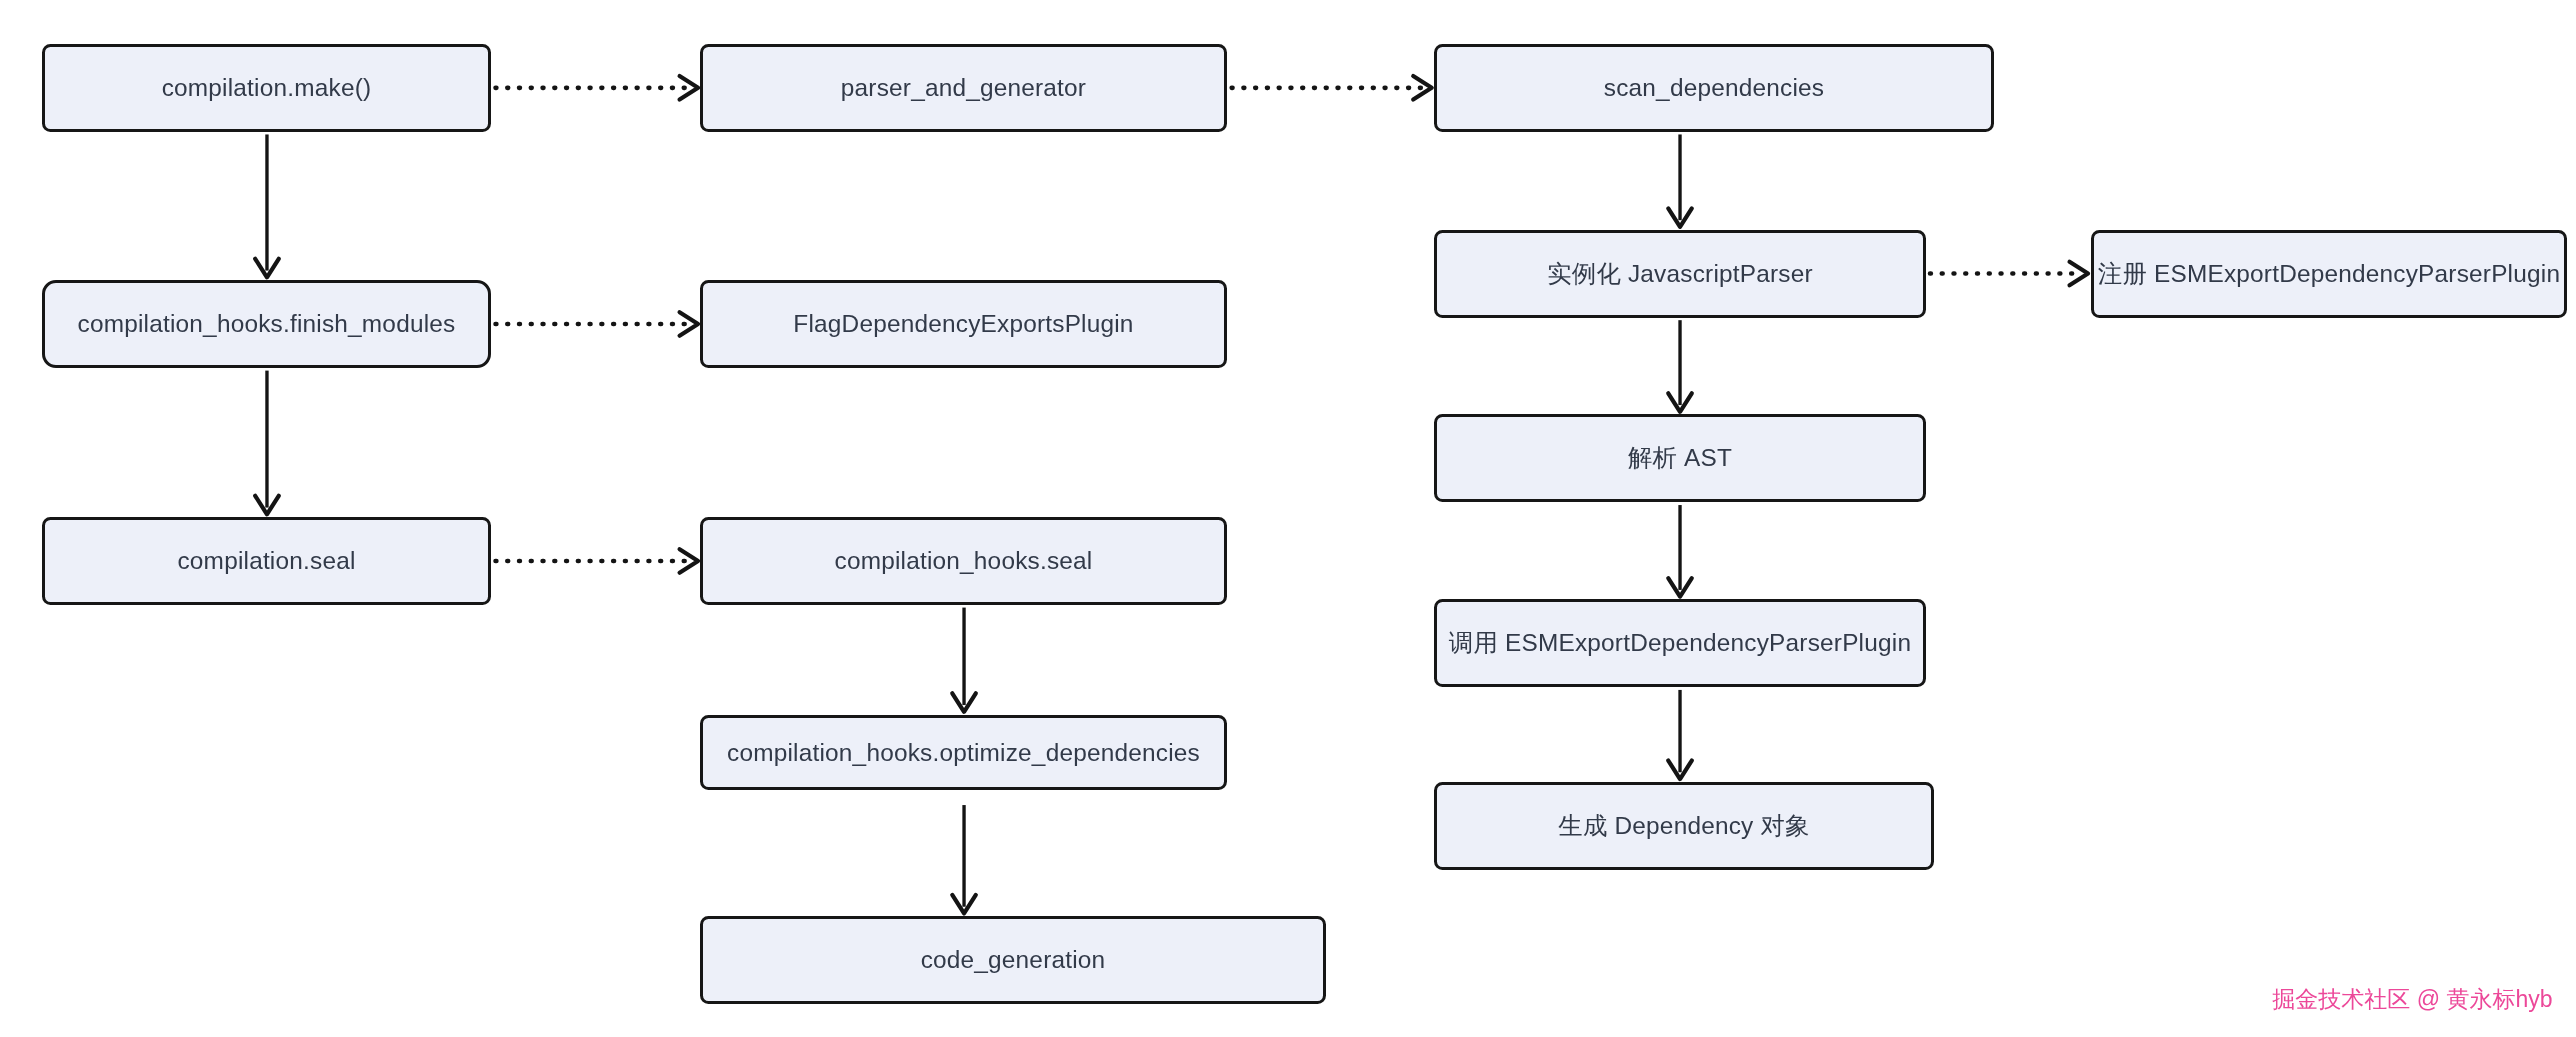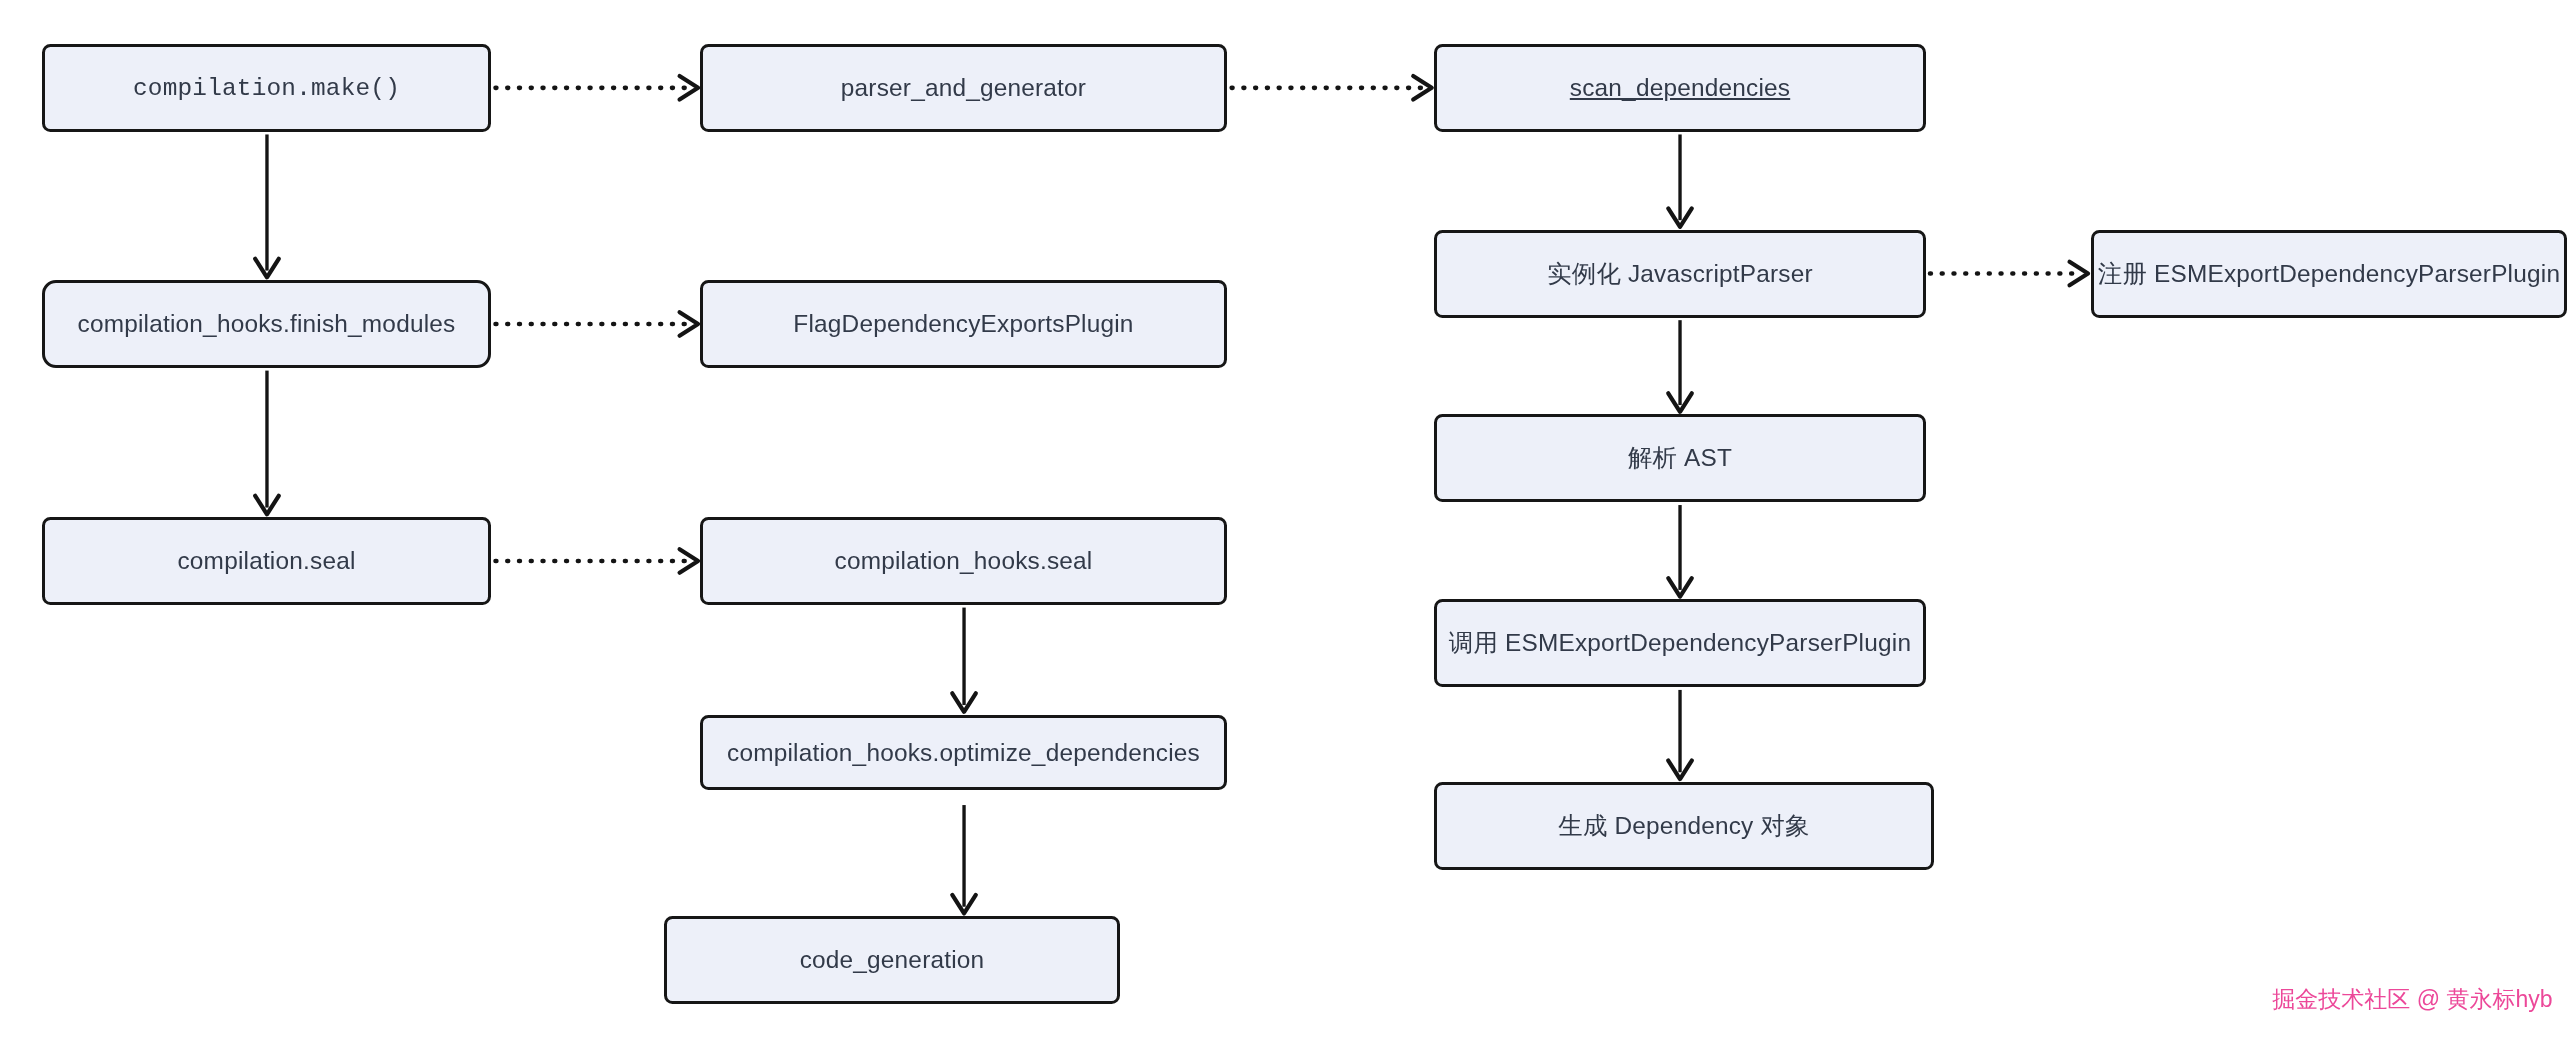--- a/index.html
+++ b/index.html
@@ -111,30 +111,30 @@
       <g>
         <line x1="1998.5" y1="601" x2="1998.5" y2="702" class="edge-line-solid"></line>
         <polyline points="1984.5,688 1998.5,710 2012.5,688" class="edge-head"></polyline>
       </g>
       <g>
         <line x1="1998.5" y1="821" x2="1998.5" y2="919" class="edge-line-solid"></line>
         <polyline points="1984.5,905 1998.5,927 2012.5,905" class="edge-head"></polyline>
       </g>
     </svg>
   <div id="node-layer">
-      <div class="node" style="left: 42px; top: 44px; width: 449px; height: 88px; font-family: Liberation Mono, monospace;">compilation.make()</div>
+      <div class="node" style="left: 42px; top: 44px; width: 449px; height: 88px;">compilation.make()</div>
       <div class="node" style="left: 700px; top: 44px; width: 527px; height: 88px;">parser_and_generator</div>
-      <div class="node" style="left: 1434px; top: 44px; width: 492px; height: 88px; text-decoration: underline;">scan_dependencies</div>
+      <div class="node" style="left: 1434px; top: 44px; width: 560px; height: 88px;">scan_dependencies</div>
       <div class="node" style="left: 1434px; top: 230px; width: 492px; height: 88px;">实例化 JavascriptParser</div>
       <div class="node" style="left: 2091px; top: 230px; width: 476px; height: 88px;">注册 ESMExportDependencyParserPlugin</div>
       <div class="node" style="left: 42px; top: 280px; width: 449px; height: 88px; border-radius: 14px;">compilation_hooks.finish_modules</div>
       <div class="node" style="left: 700px; top: 280px; width: 527px; height: 88px;">FlagDependencyExportsPlugin</div>
       <div class="node" style="left: 1434px; top: 414px; width: 492px; height: 88px;">解析 AST</div>
       <div class="node" style="left: 42px; top: 517px; width: 449px; height: 88px;">compilation.seal</div>
       <div class="node" style="left: 700px; top: 517px; width: 527px; height: 88px;">compilation_hooks.seal</div>
       <div class="node" style="left: 1434px; top: 599px; width: 492px; height: 88px;">调用 ESMExportDependencyParserPlugin</div>
       <div class="node" style="left: 700px; top: 715px; width: 527px; height: 75px;">compilation_hooks.optimize_dependencies</div>
       <div class="node" style="left: 1434px; top: 782px; width: 500px; height: 88px;">生成 Dependency 对象</div>
-      <div class="node" style="left: 664px; top: 916px; width: 456px; height: 88px;">code_generation</div>
+      <div class="node" style="left: 700px; top: 916px; width: 626px; height: 88px;">code_generation</div>
     </div>
   <div class="watermark">掘金技术社区 @ 黄永标hyb</div>
 </div>
 
 
 </body></html>

